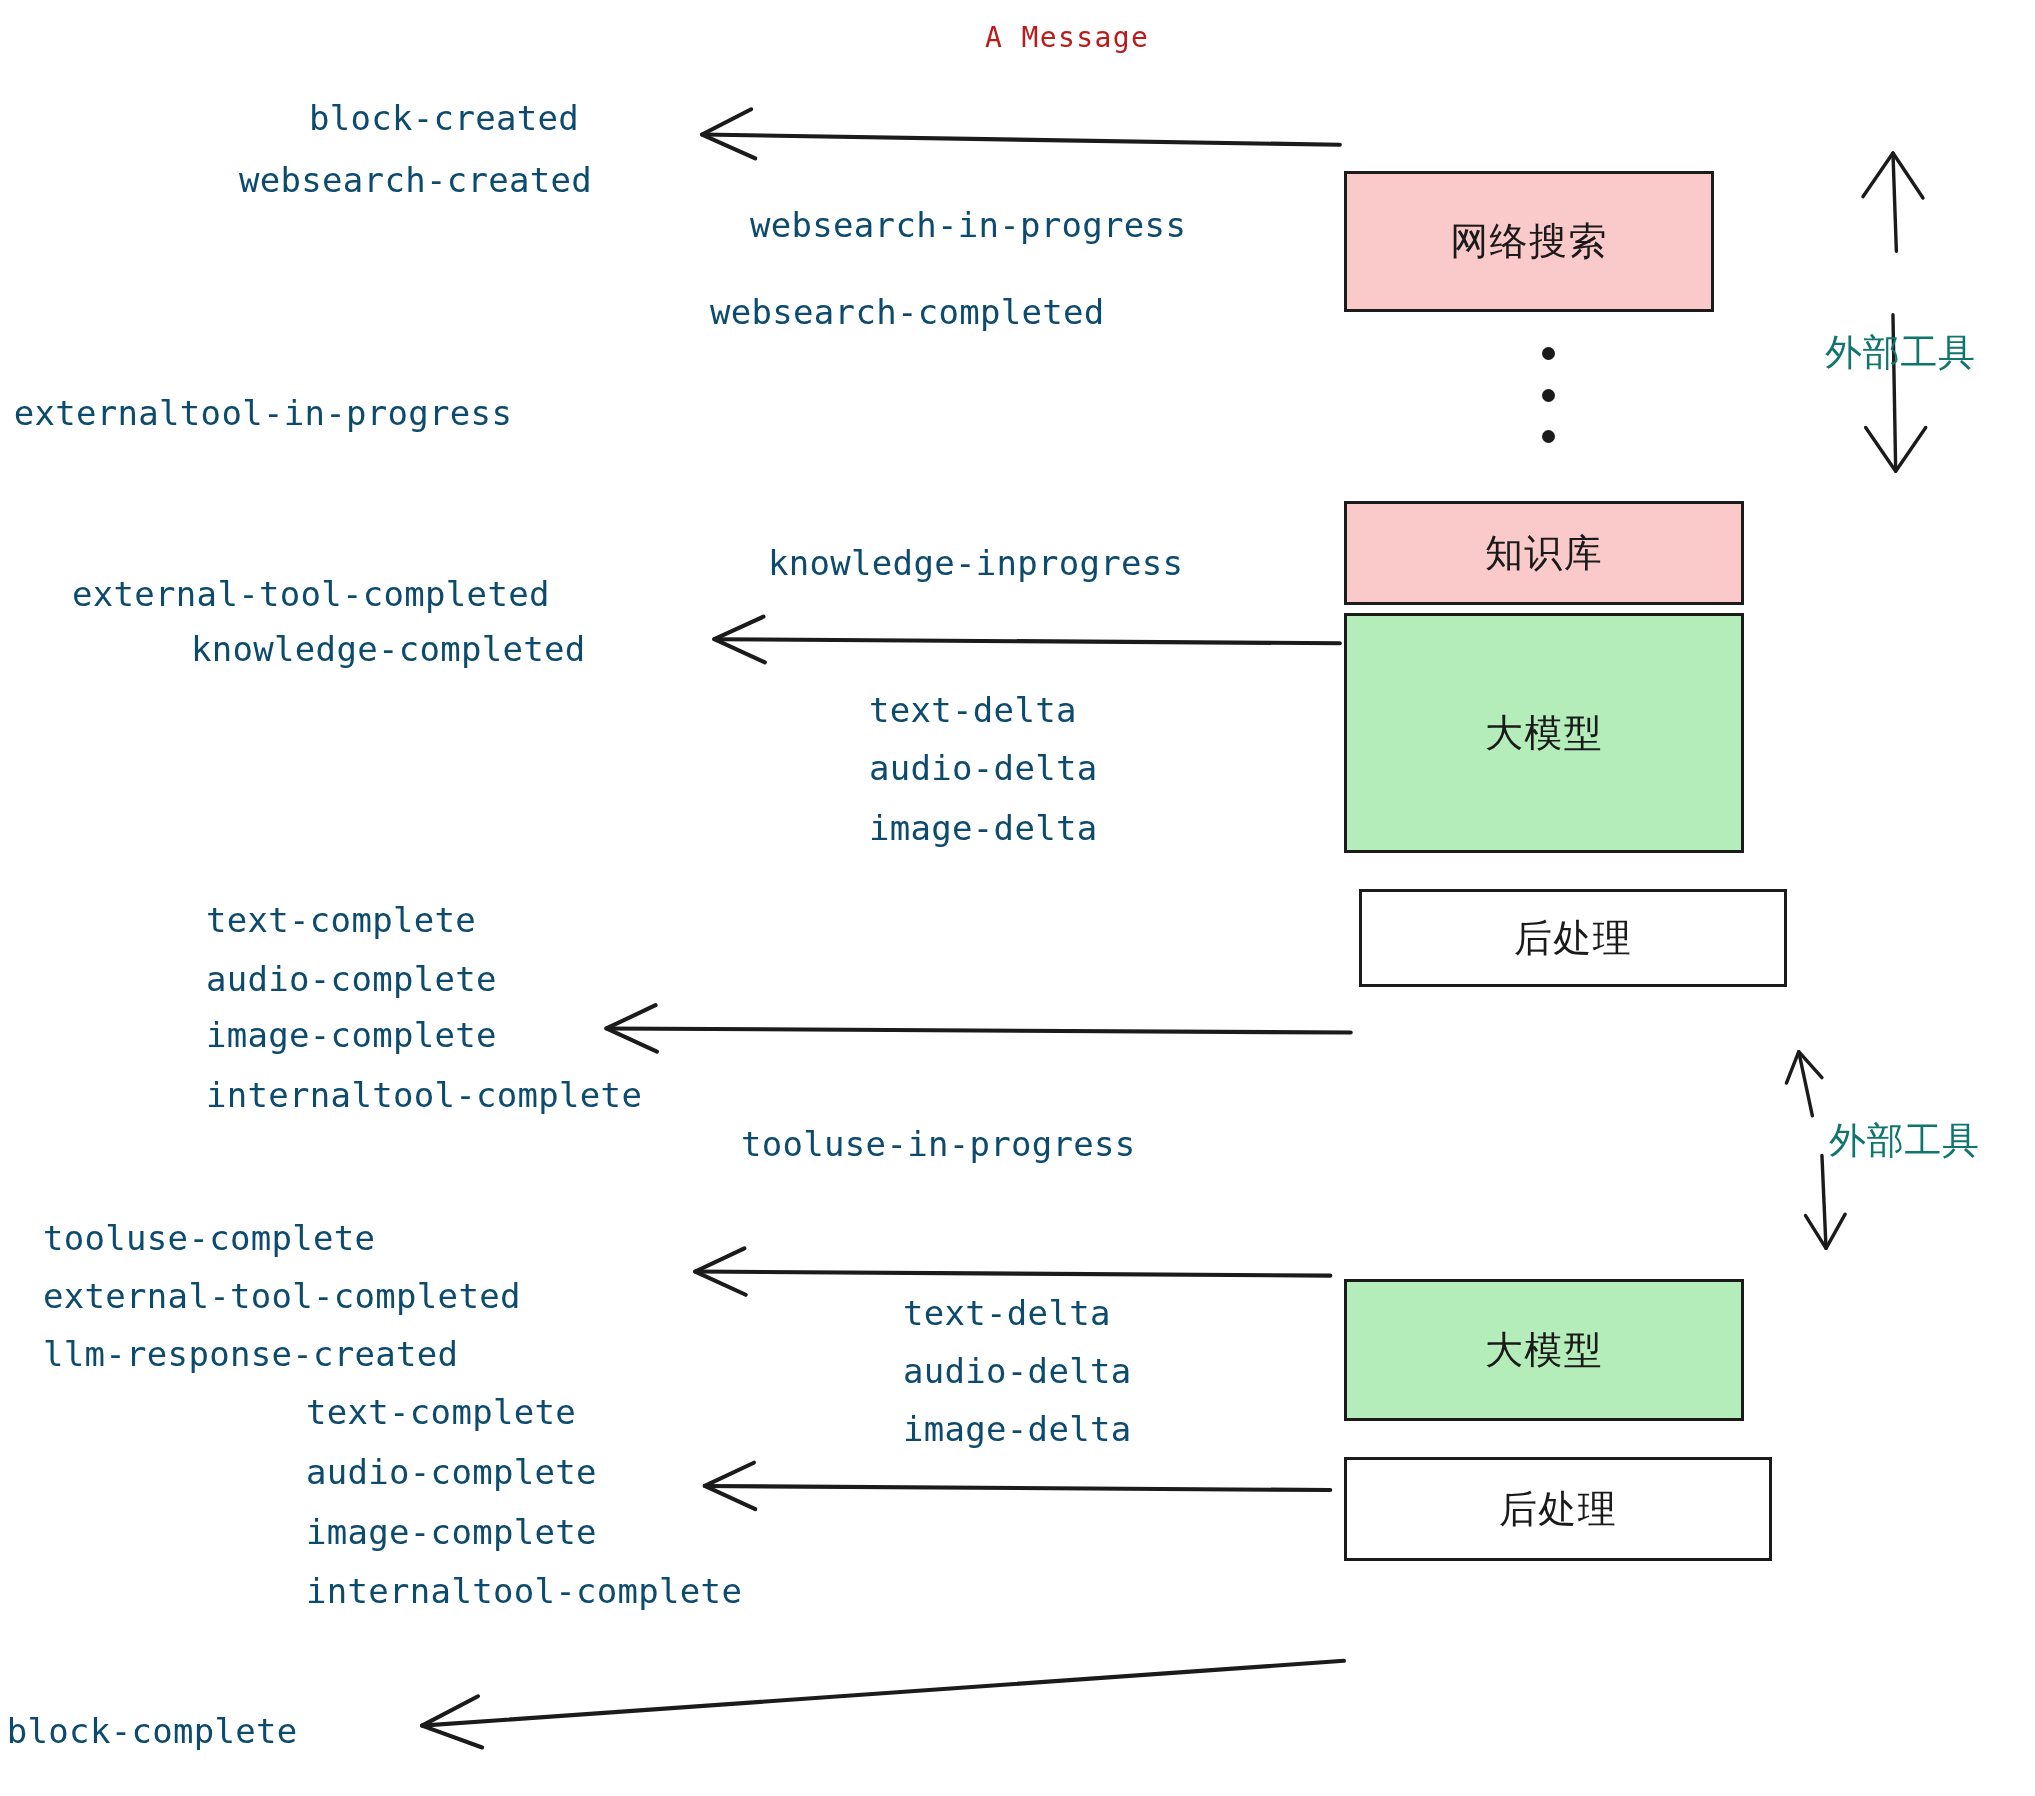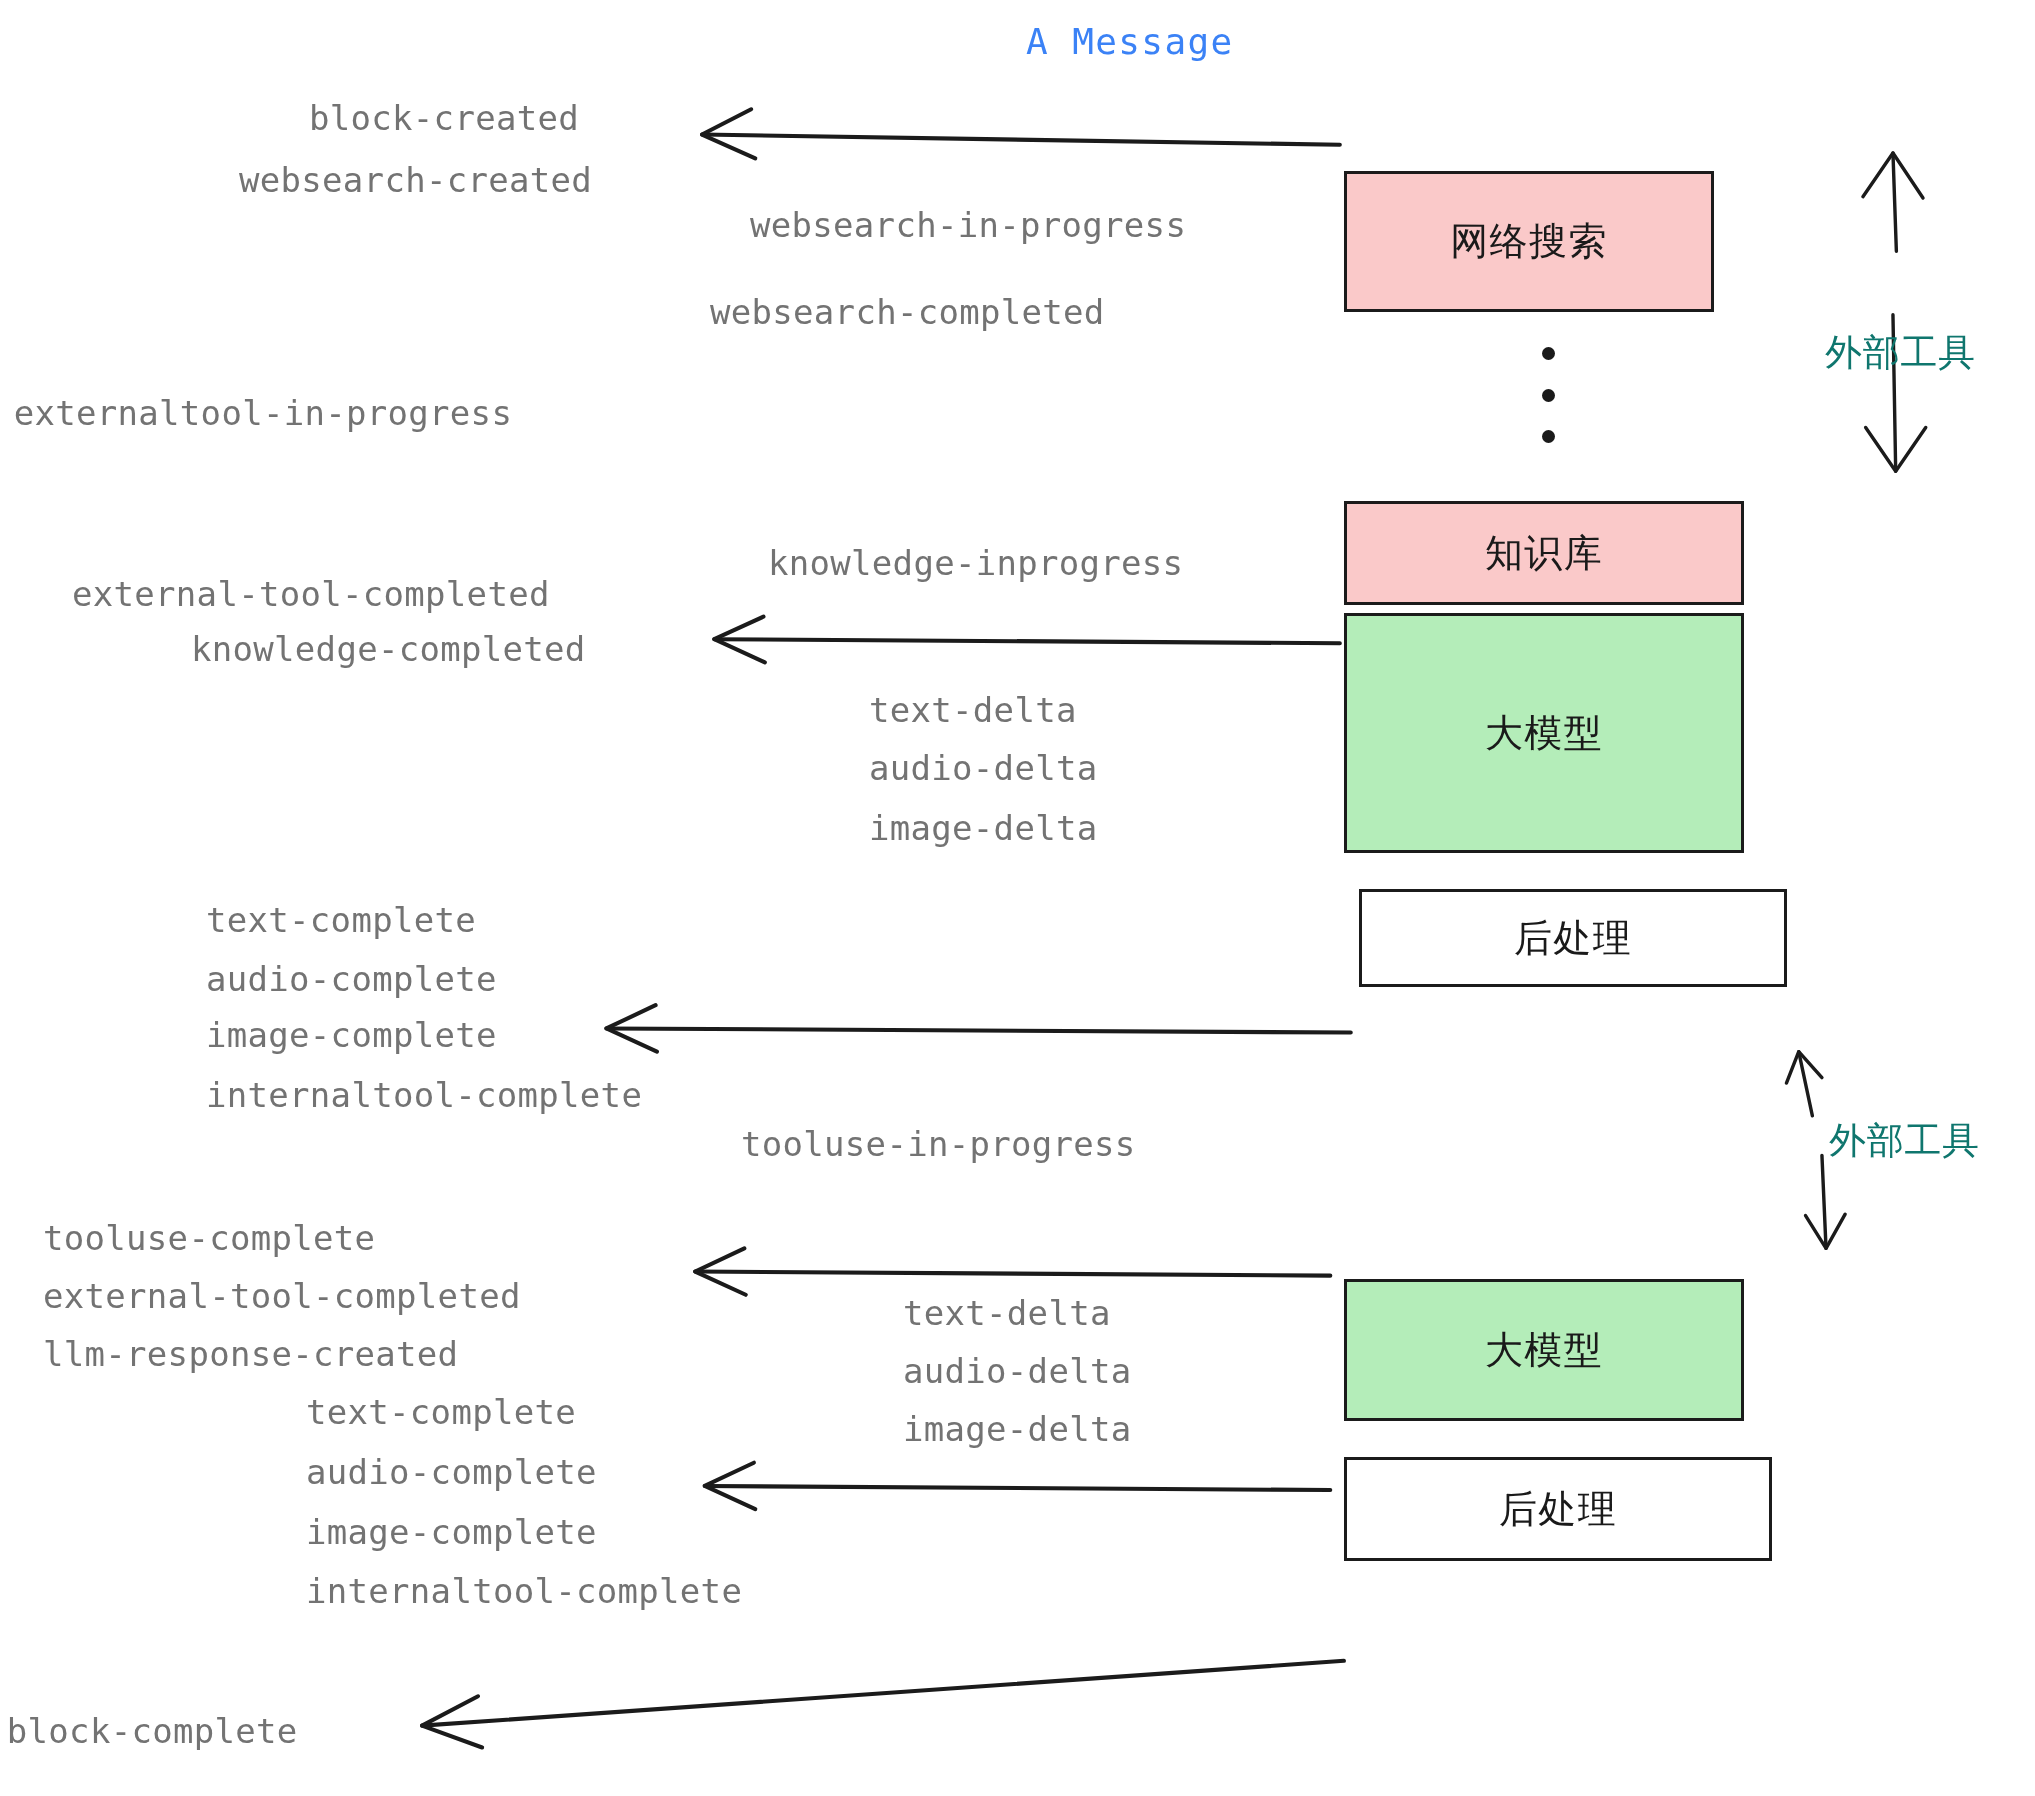--- a/index.html
+++ b/index.html
@@ -6,36 +6,35 @@
   #stage{
     position:relative;
     width:2035px;
     height:1796px;
     background:#ffffff;
     overflow:hidden;
     font-family:"DejaVu Sans Mono", monospace;
   }
   .ev{
     position:absolute;
-    color:#737373;
+    color:#0c4a6e;
     font-family:"DejaVu Sans Mono","Liberation Mono",monospace;
     font-size:34px;
     line-height:1;
     white-space:pre;
     letter-spacing:0.3px;
     text-align:right;
   }
   .title{
     position:absolute;
-    color:#3b82f6;
+    color:#b91c1c;
     font-family:"DejaVu Sans Mono","Liberation Mono",monospace;
-    font-size:36px;
+    font-size:28px;
     letter-spacing:1.4px;
     white-space:pre;
-    margin-left:41px;
   }
   .node{
     position:absolute;
     box-sizing:border-box;
     border:3.4px solid #1b1b1b;
     display:flex;
     align-items:center;
     justify-content:center;
     color:#1a1a1a;
     font-family:"DejaVu Sans","Liberation Sans",sans-serif;

